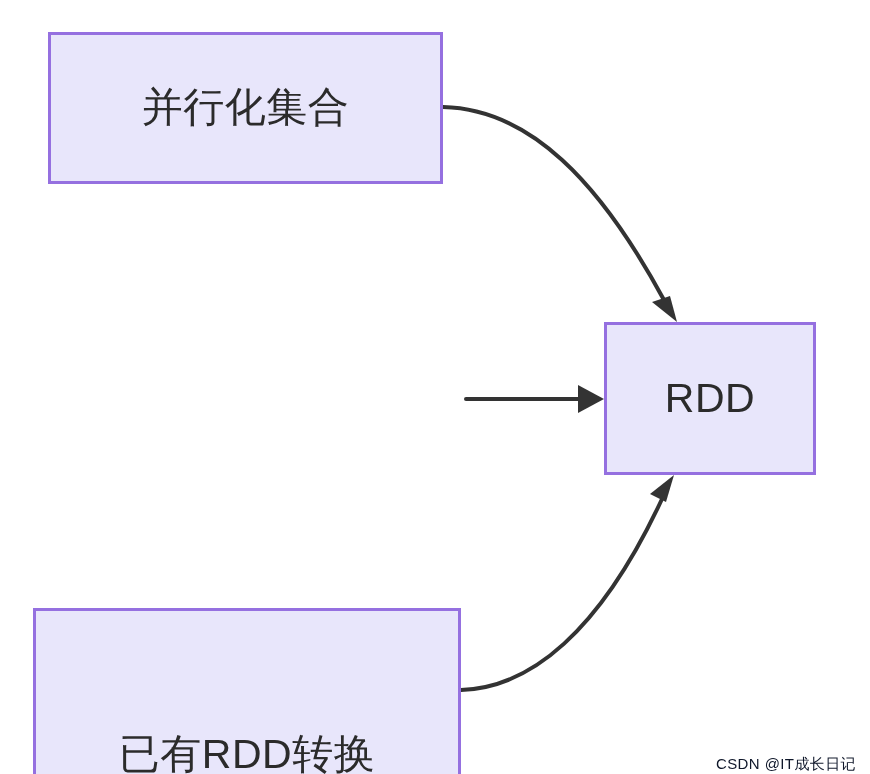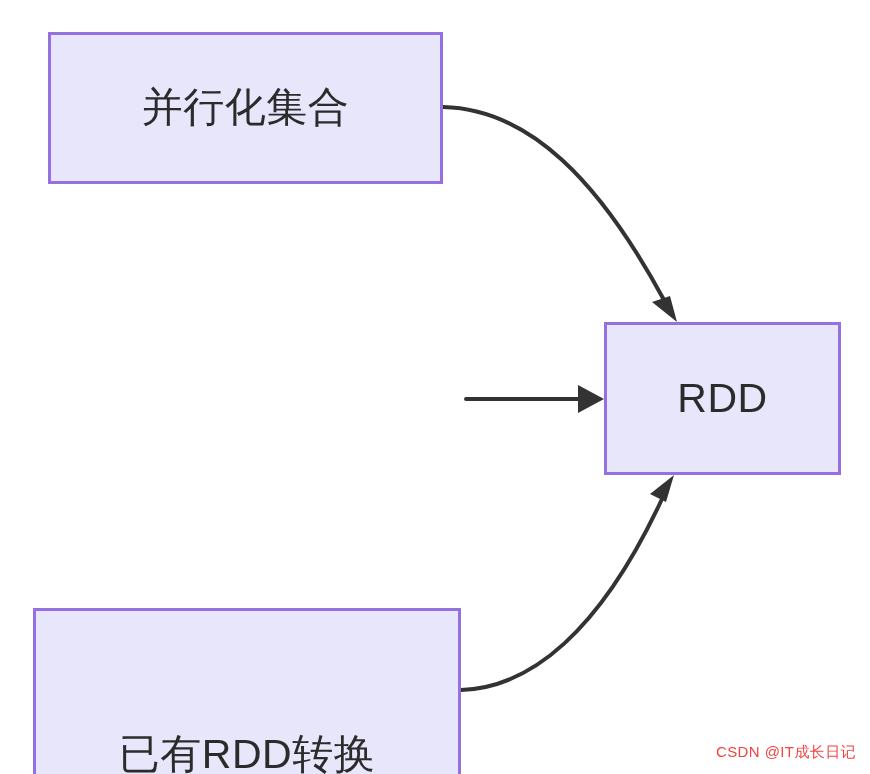--- a/index.html
+++ b/index.html
@@ -31,21 +31,21 @@
     color: #2b2b2b;
     font-size: 41px;
     line-height: 1.1;
     letter-spacing: 0.5px;
     white-space: nowrap;
     font-weight: 400;
   }
   #node-parallelized { left: 48px;  top: 20px;  width: 395px; height: 152px; }
   #node-external     { left: 26px;  top: 310px; width: 440px; height: 153px; }
   #node-existing-rdd { left: 33px;  top: 596px; width: 428px; height: 172px; align-items: flex-end; }
-  #node-rdd          { left: 604px; top: 310px; width: 237px; height: 153px; }
+  #node-rdd          { left: 604px; top: 310px; width: 212px; height: 153px; }
 
   #edges {
     position: absolute;
     left: 0;
     top: 0;
     width: 870px;
     height: 774px;
     pointer-events: none;
   }
   .edge-path {
@@ -54,22 +54,22 @@
     stroke-width: 4;
     stroke-linecap: round;
   }
   .edge-head {
     fill: #333333;
     stroke: none;
   }
   #watermark {
     position: absolute;
     right: 14px;
-    bottom: 24px;
-    color: #ef4444;
+    bottom: 12px;
+    color: #0f172a;
     font-size: 15px;
     letter-spacing: 0.4px;
     white-space: nowrap;
   }
 </style>
 </head>
 <body>
 
 <div id="canvas">
 

